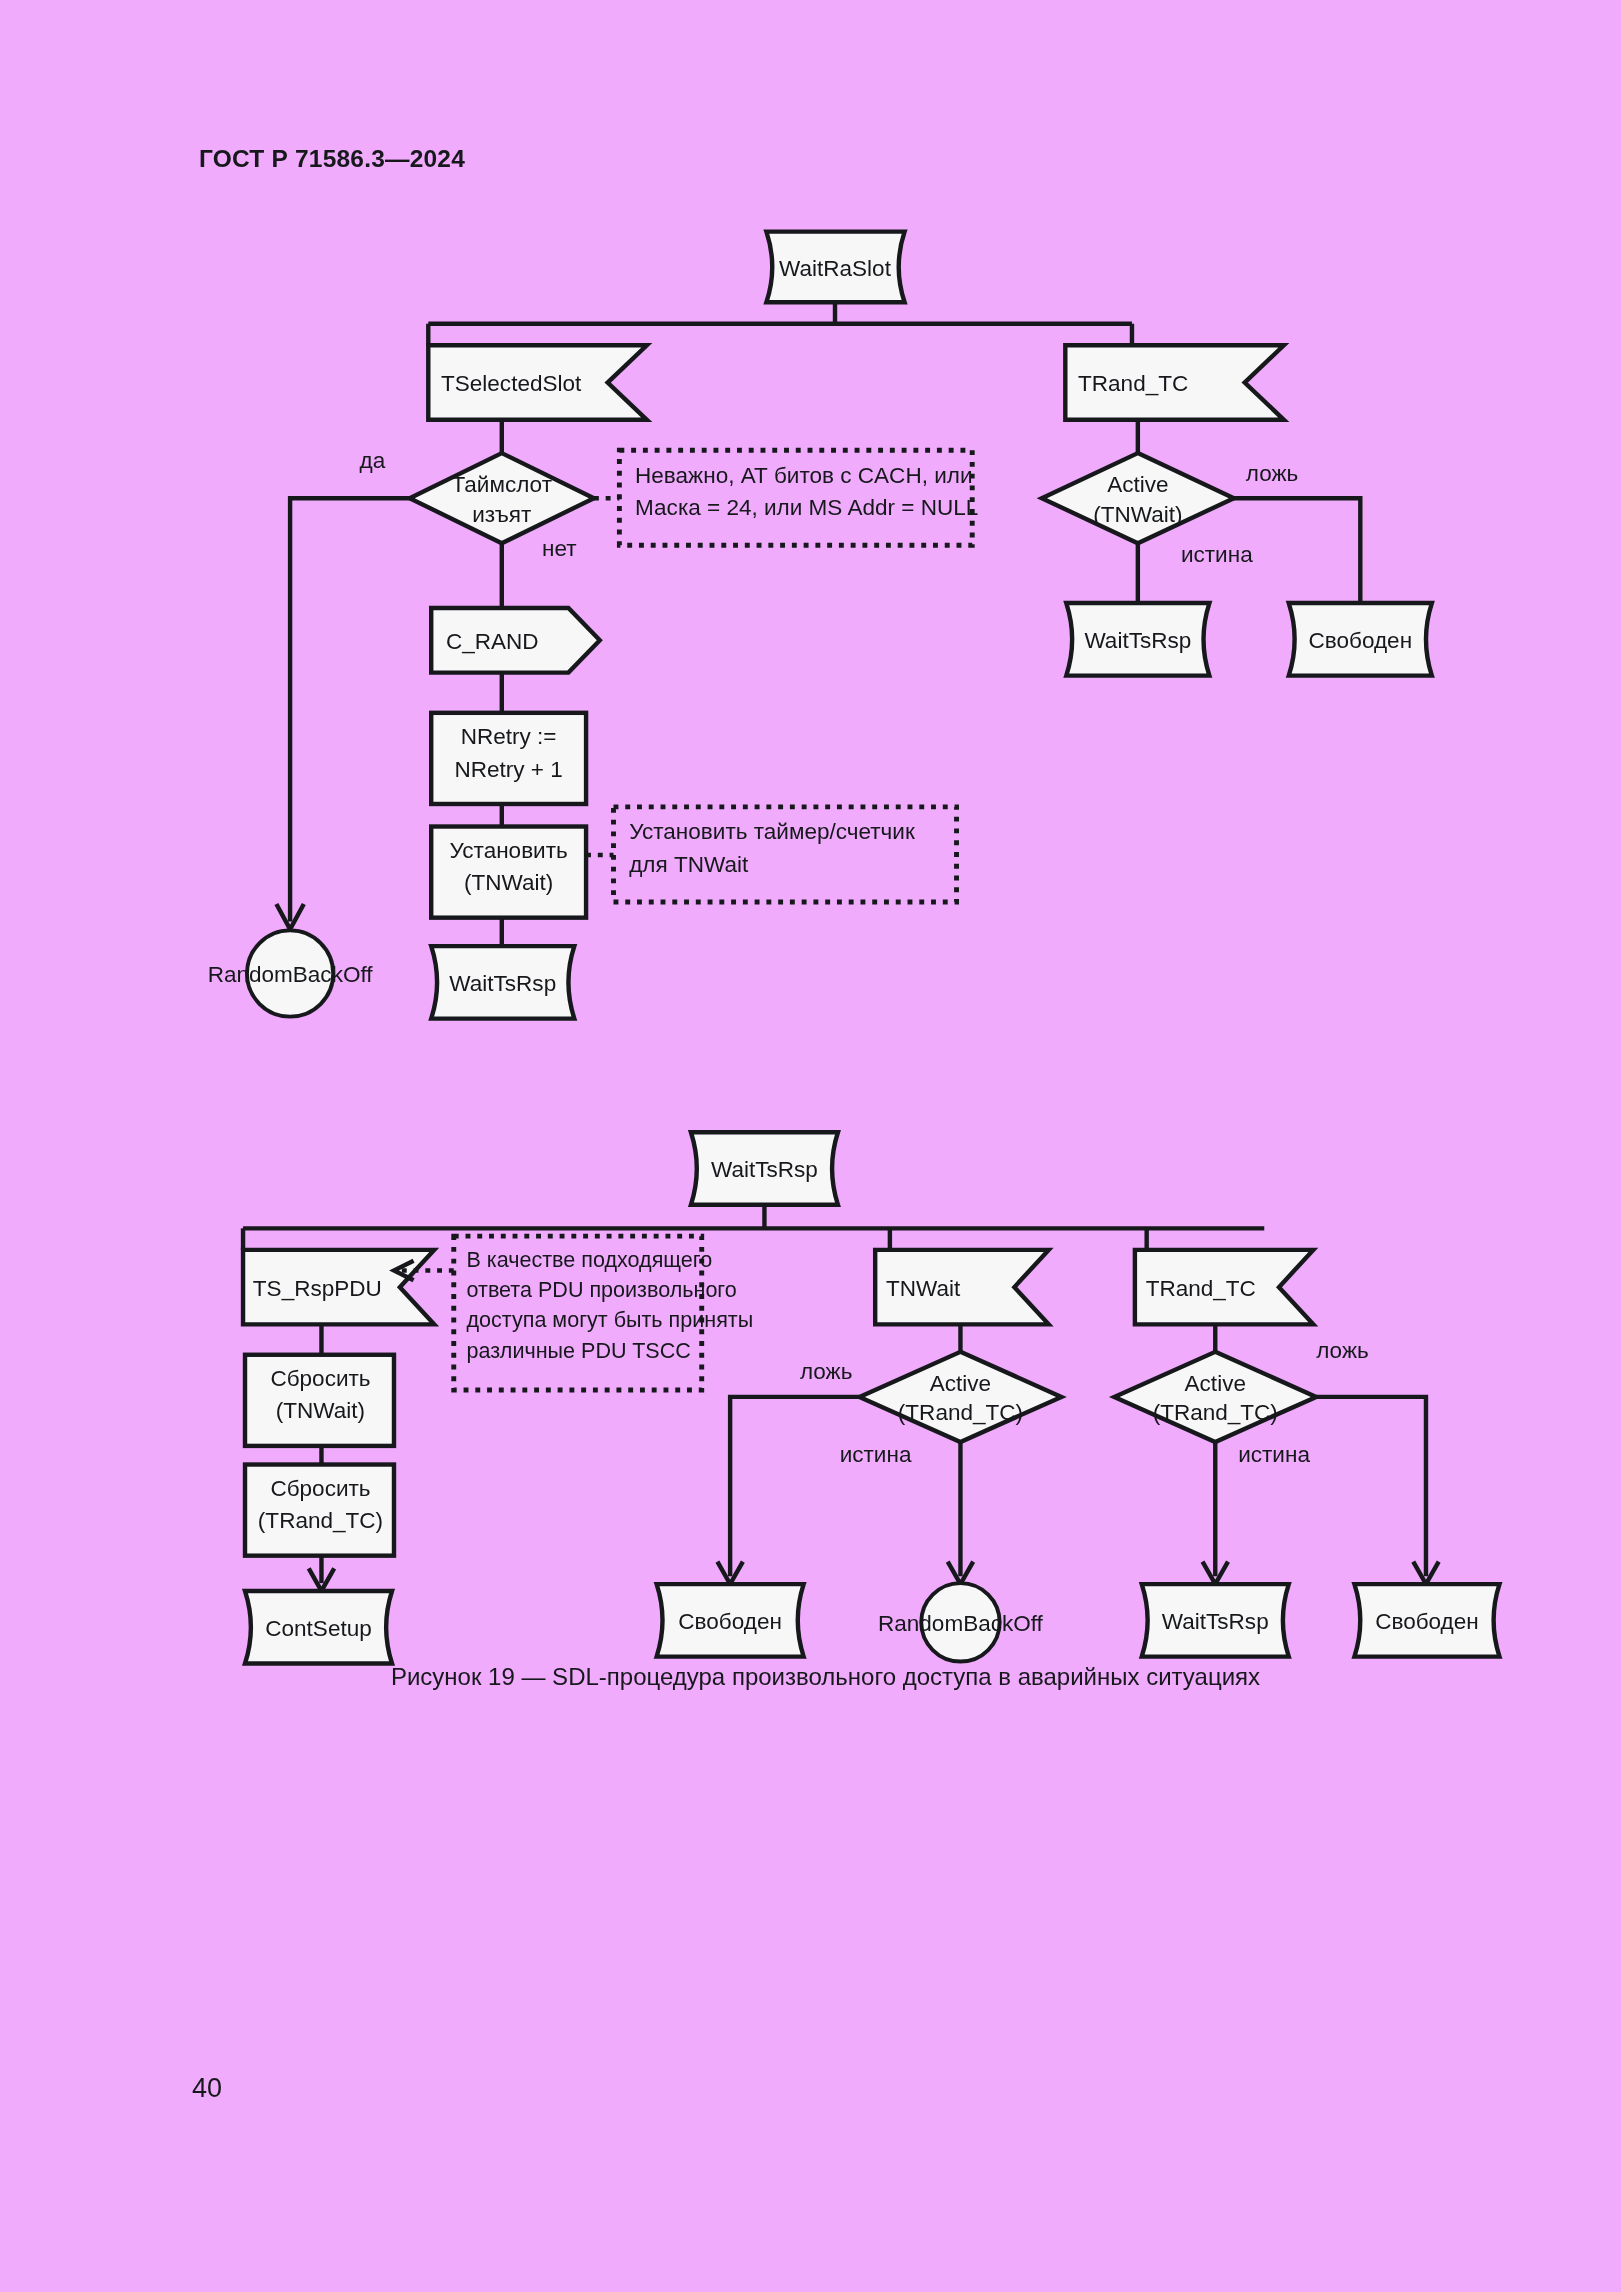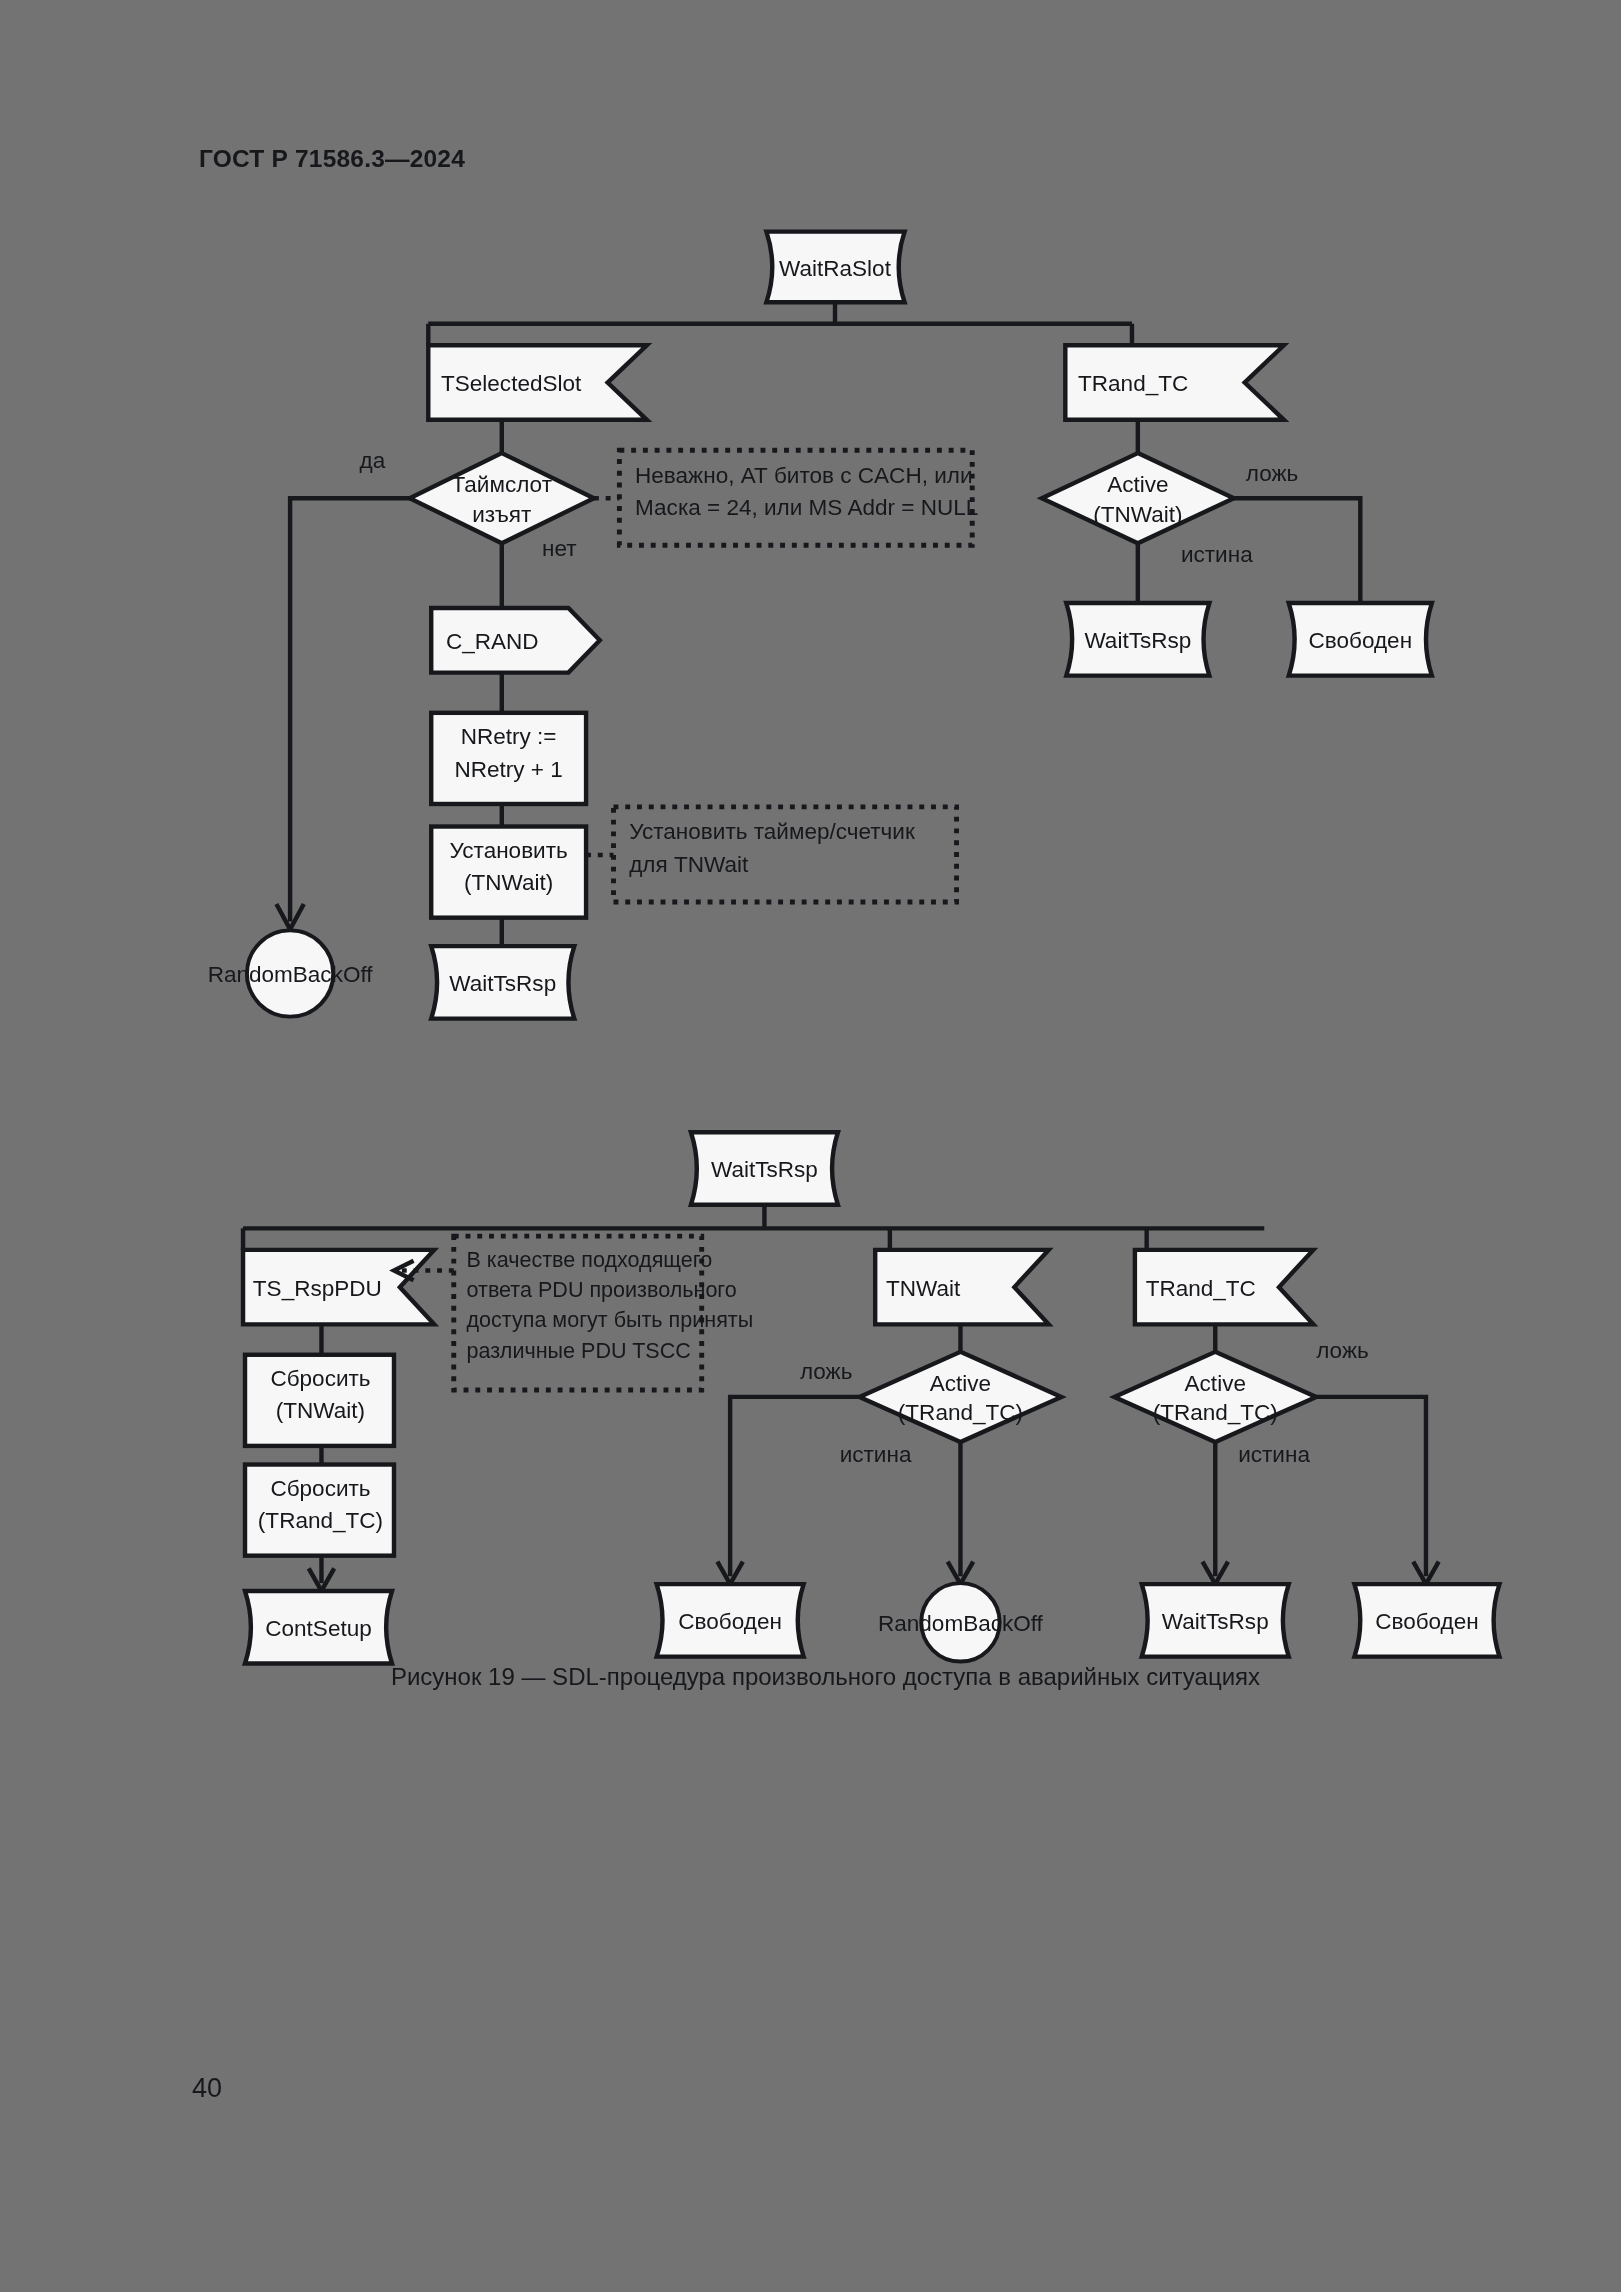--- a/index.html
+++ b/index.html
@@ -11,21 +11,21 @@
     width: 1621px;
     height: 2293px;
     font-family: "Liberation Sans", sans-serif;
     color: #1a1a1a;
     position: relative;
     overflow: hidden;
   }
   #page {
     position: absolute;
     inset: 0;
-    background: #737373;
+    background: #f0abfc;
     text-decoration: underline;
   }
   .page-header {
     position: absolute;
     left: 199px;
     top: 145px;
     font-size: 24.5px;
     font-weight: bold;
     letter-spacing: 0.2px;
     color: #16181c;

